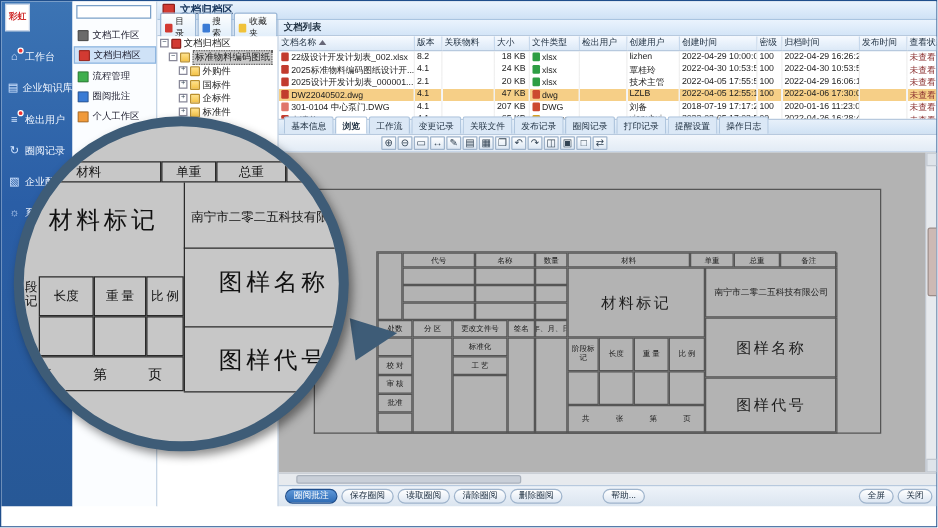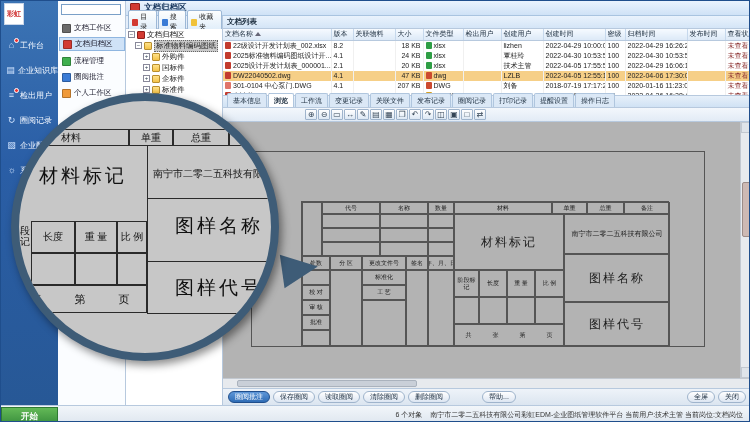--- a/index.html
+++ b/index.html
@@ -467,25 +467,20 @@
     <span class="fbtn">读取圈阅</span>
     <span class="fbtn">清除圈阅</span>
     <span class="fbtn">删除圈阅</span>
     <span class="fspacer"></span>
     <span class="fbtn">帮助...</span>
     <span class="fgrow"></span>
     <span class="fbtn">全屏</span>
     <span class="fbtn">关闭</span>
   </div>
 
-  <div id="statusbar">
-    <span id="startbtn">开始</span>
-    <span class="stext" id="statusobjects">6 个对象</span>
-    <span class="stext">南宁市二零二五科技有限公司彩虹EDM-企业图纸管理软件平台   当前用户:技术主管   当前岗位:文档岗位</span>
-  </div>
 
   <div id="magwrap">
     <div id="magtri"></div>
     <div id="magnifier">
 
       <div class="mcell mmed" style="left:-6px; top:28px; width:116px; height:17px;">材料</div>
       <div class="mcell mmed" style="left:110px; top:28px; width:44px; height:17px;">单重</div>
       <div class="mcell mmed" style="left:154px; top:28px; width:56px; height:17px;">总重</div>
       <div class="mcell mmed" style="left:210px; top:28px; width:64px; height:17px;">备注</div>
 

